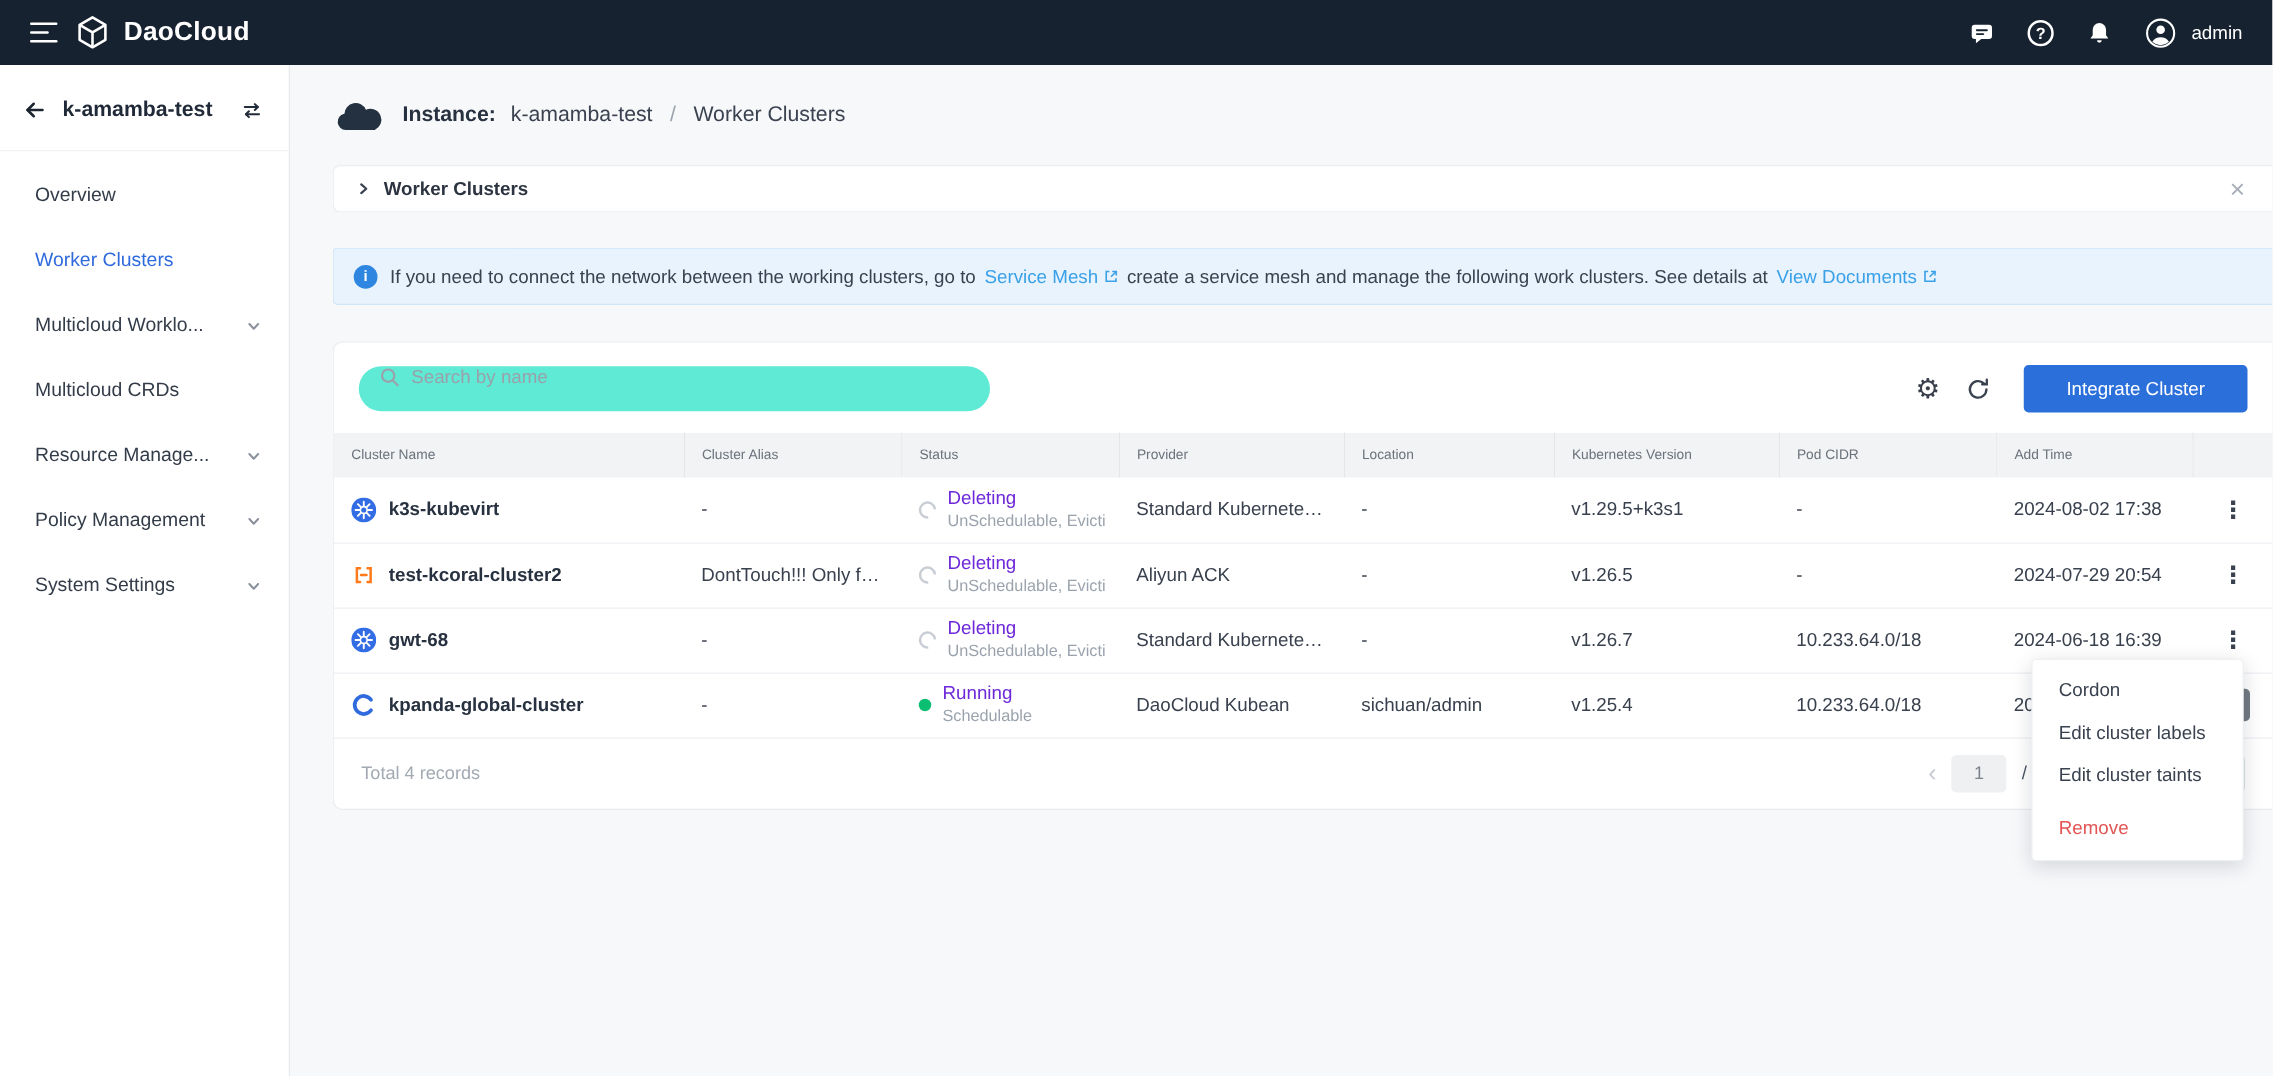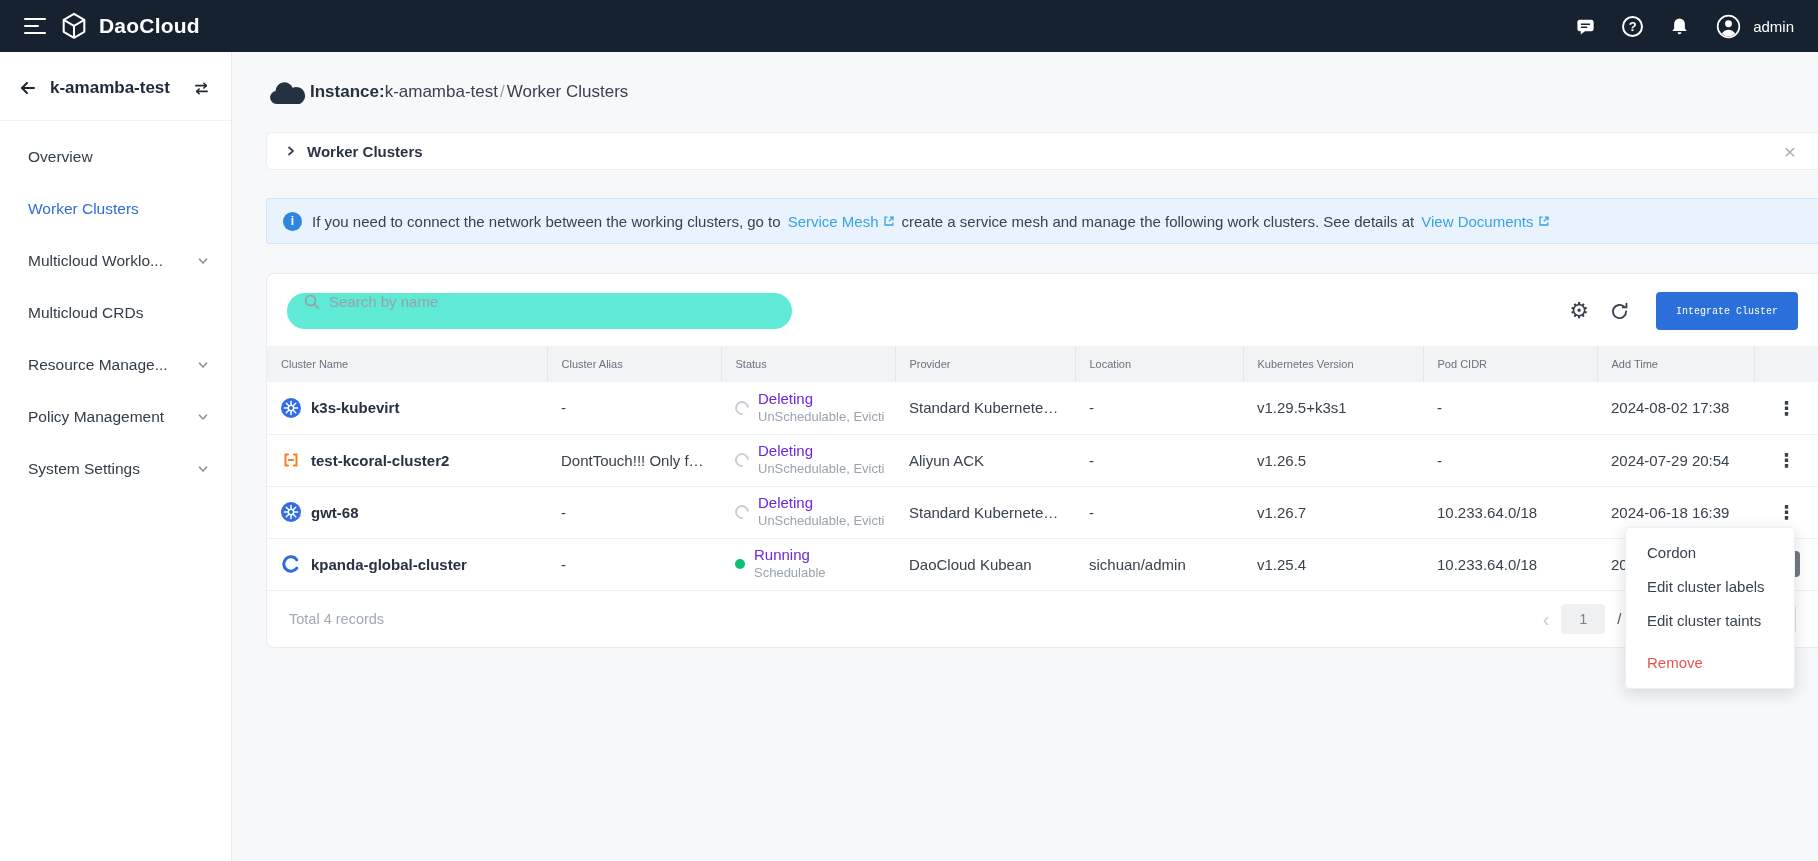--- a/index.html
+++ b/index.html
@@ -25,21 +25,21 @@
   .back{cursor:pointer;display:inline-flex}
   .side-title{flex:1;font-size:17px;font-weight:700;color:#1f2937;white-space:nowrap;overflow:hidden;text-overflow:ellipsis}
   .swap{cursor:pointer;display:inline-flex}
   .side-nav{padding-top:10px}
   .side-item{height:52px;display:flex;align-items:center;padding:0 22px 0 28px;font-size:15.5px;color:#333c49;cursor:pointer;white-space:nowrap}
   .side-item .chev{margin-left:auto;display:inline-flex;color:#8a919b}
   .side-item.active{color:#2f6bdc}
 
   
   .main{flex:1;position:relative;overflow:hidden;background:#f7f8fa}
-  .instance-bar{height:80px;display:flex;align-items:center;padding-left:34px;font-size:17px}
+  .instance-bar{height:80px;display:flex;align-items:center;gap:12px;padding-left:34px;font-size:17px}
   .inst-label{font-weight:700;color:#273140;margin-left:2px}
   .inst-name{color:#3a4250;cursor:pointer}
   .crumb-sep{color:#9aa3ad;margin:0 2px}
   .inst-page{color:#3a4250}
 
   .collapse-bar{margin-left:34px;height:38px;background:#fff;border:1px solid #ebedf0;border-right:0;border-radius:6px 0 0 6px;display:flex;align-items:center;gap:10px;padding:0 22px 0 18px;font-weight:600;color:#2c3442;cursor:pointer}
   .collapse-bar .close{margin-left:auto;color:#a6adb6;font-size:21px;line-height:1;cursor:pointer;font-weight:400}
 
   .alert{margin:28px 0 0 34px;min-height:46px;background:#e8f3fd;border:1px solid #cfe6f9;border-right:0;border-radius:4px 0 0 4px;display:flex;align-items:center;gap:10px;padding:0 16px;color:#3a4250}
   .info-ic{width:19px;height:19px;border-radius:50%;background:#2f86e0;color:#fff;font-size:12px;font-weight:700;display:inline-flex;align-items:center;justify-content:center;flex:0 0 19px;font-style:normal}
@@ -48,21 +48,21 @@
 
   
   .panel{margin:29px 0 0 34px;background:#fff;border:1px solid #e9ebef;border-right:0;border-radius:8px 0 0 8px;width:1552px}
   .toolbar{display:flex;align-items:center;padding:18px 20px 16px;gap:20px}
   .search{width:505px;height:36px;background:#5eead4;border-radius:19px;display:flex;align-items:flex-start;gap:9px;padding:0 16px}
   .search input{flex:1;border:0;background:transparent;outline:none;font-size:15px;color:#333c49;font-family:"Liberation Sans",sans-serif}
   .search input::placeholder{color:#9aa1ab}
   .tool-spacer{flex:1}
   .tool-ic{cursor:pointer;display:inline-flex;align-items:center;justify-content:center;color:#3a4250}
   .gear-glyph{font-size:22px;line-height:1;color:#39404c}
-  .primary-btn{height:38px;padding:0 20px;background:#2b6fdb;color:#fff;border:0;border-radius:4px;font-size:10px;cursor:pointer;font-family:Liberation Mono, monospace;margin-left:6px}
+  .primary-btn{height:38px;padding:0 34px;background:#2b6fdb;color:#fff;border:0;border-radius:4px;font-size:15px;cursor:pointer;font-family:Liberation Sans, sans-serif;margin-left:6px}
 
   table{width:100%;border-collapse:collapse;table-layout:fixed}
   thead th{background:#f2f3f5;height:36px;font-weight:400;font-size:11px;color:#6a727c;text-align:left;padding:0 14px;white-space:nowrap;overflow:hidden;text-overflow:ellipsis}
   thead th + th{border-left:1px solid #e3e6ea}
   tbody td{height:52px;padding:0 14px;border-bottom:1px solid #eef0f3;font-size:15px;color:#39414e;white-space:nowrap;overflow:hidden;text-overflow:ellipsis;vertical-align:middle}
   .namecell{display:flex;align-items:center;gap:10px}
   .cname{font-weight:600;color:#273140}
   .cicon{display:inline-flex;flex:0 0 20px}
   .statuscell{display:flex;align-items:center;gap:9px}
   .spin{width:14px;height:14px;border-radius:50%;border:2px solid #c9ced4;border-top-color:transparent;transform:rotate(130deg);flex:0 0 14px}

